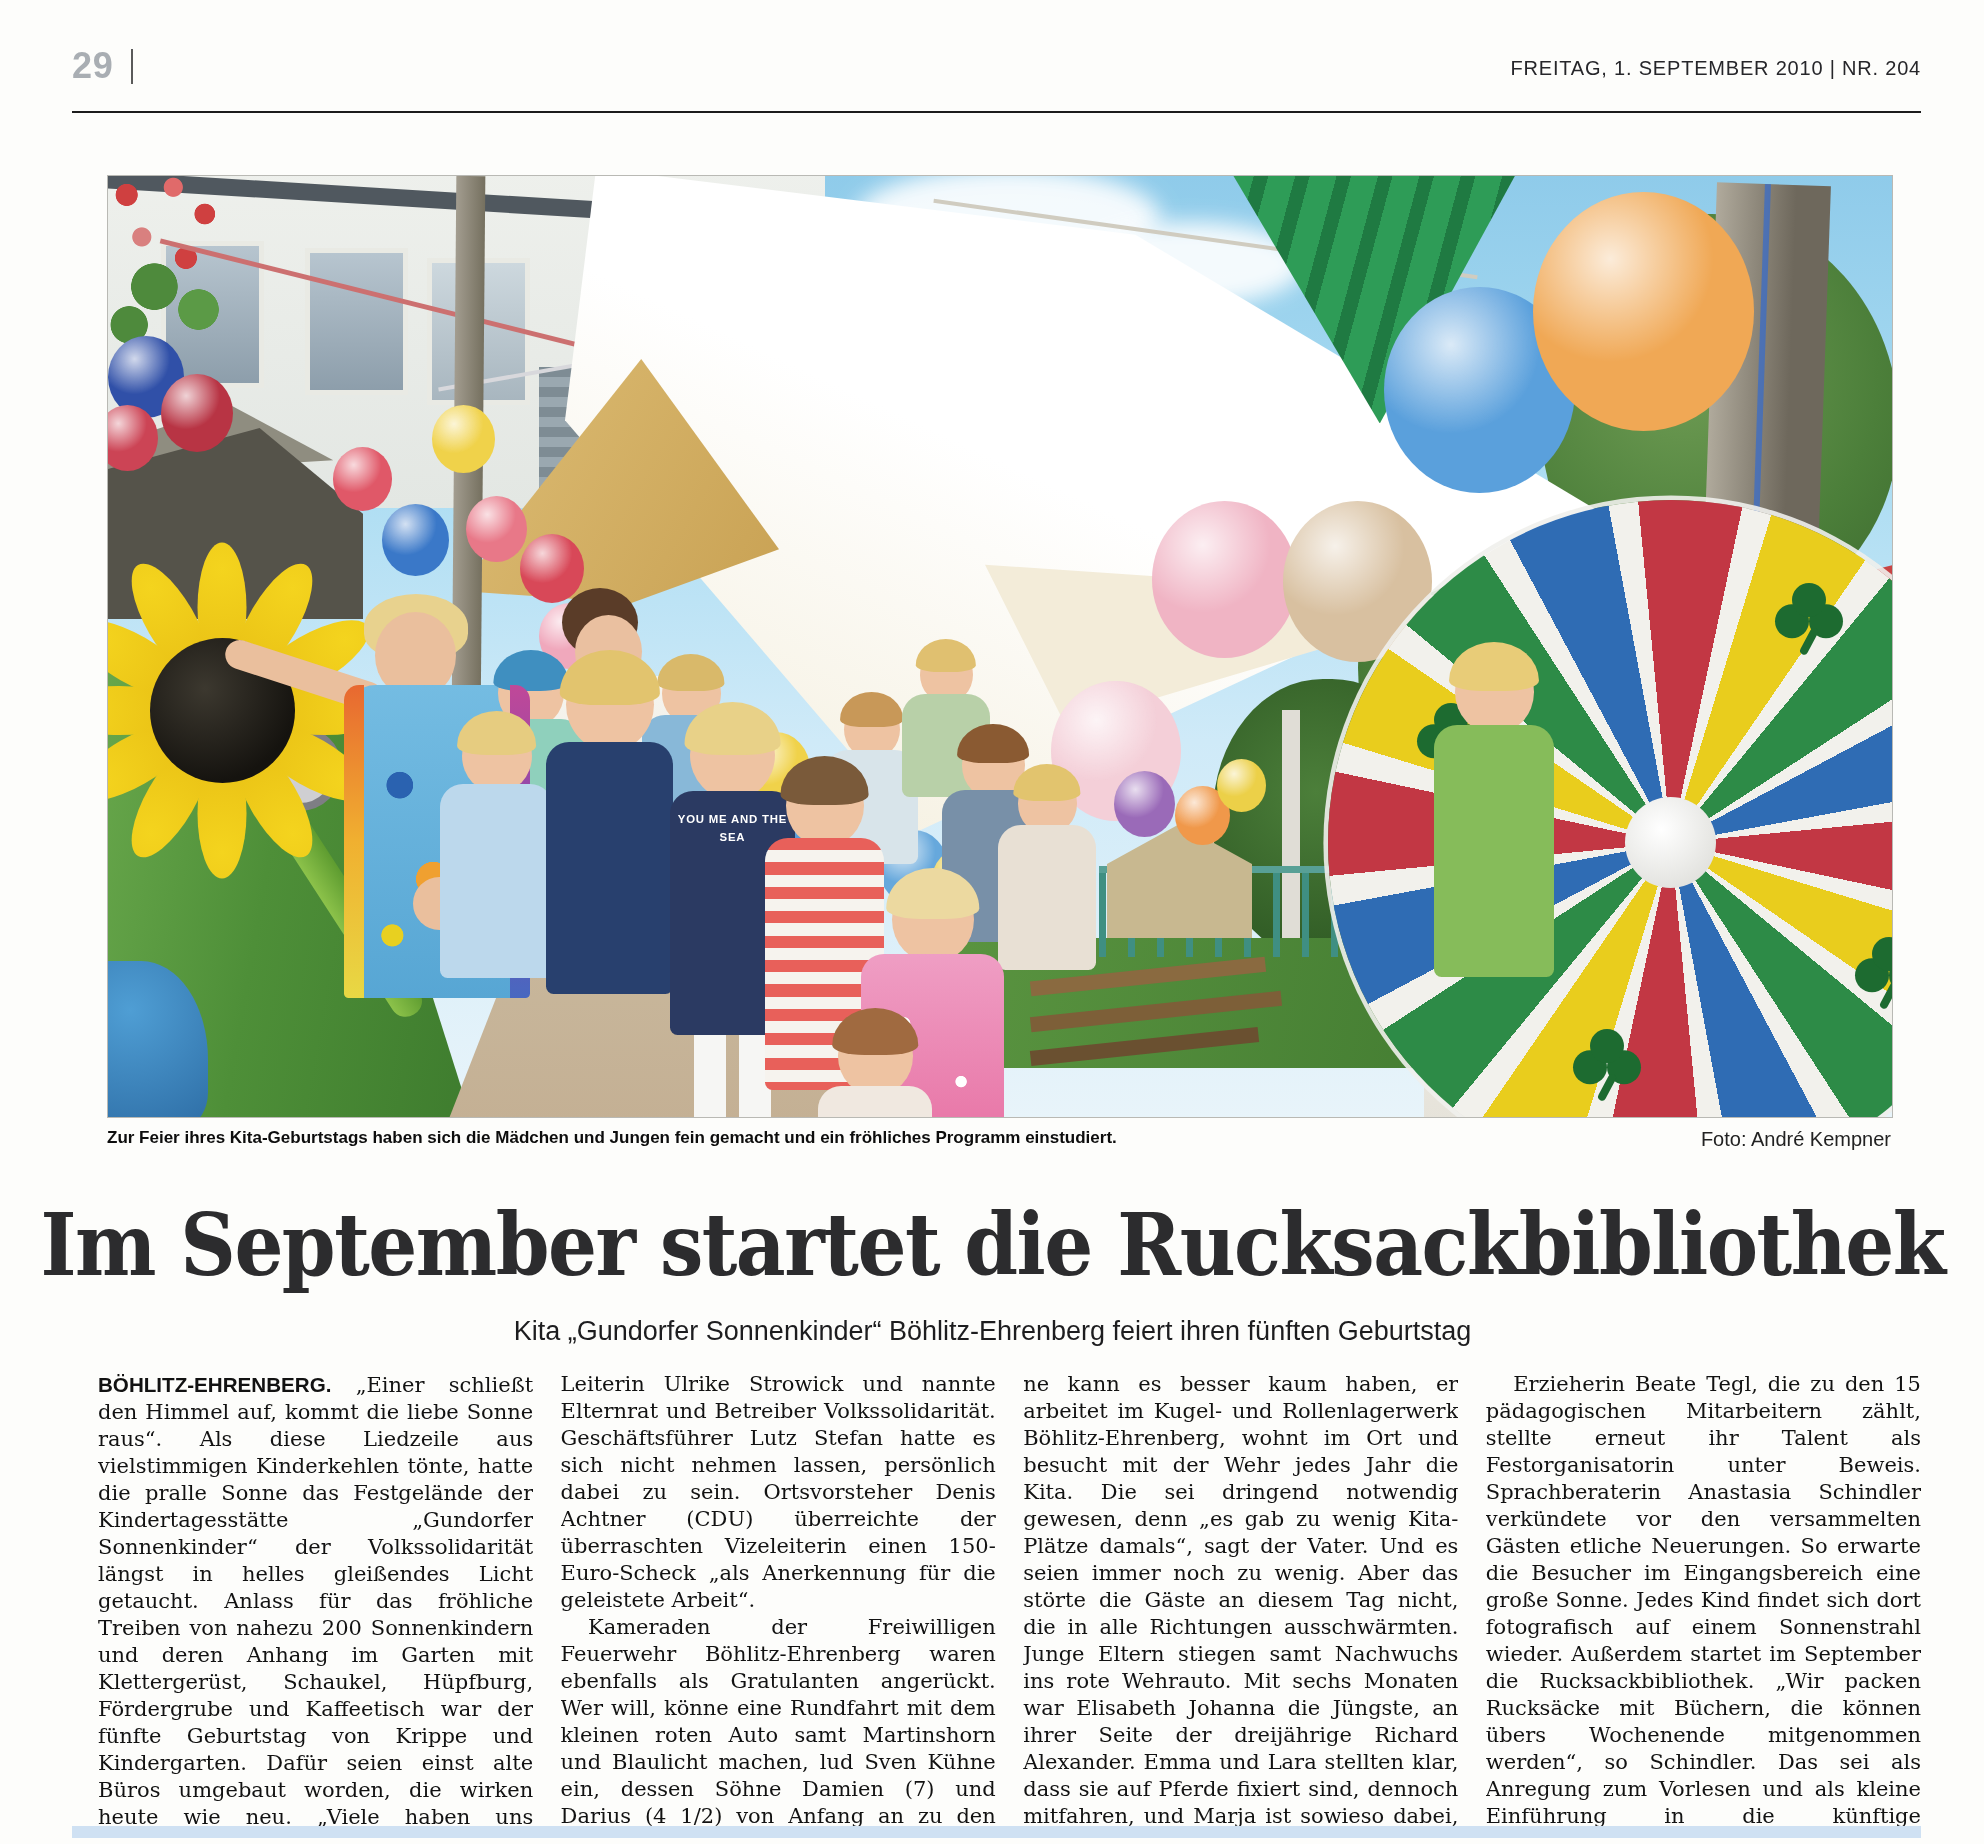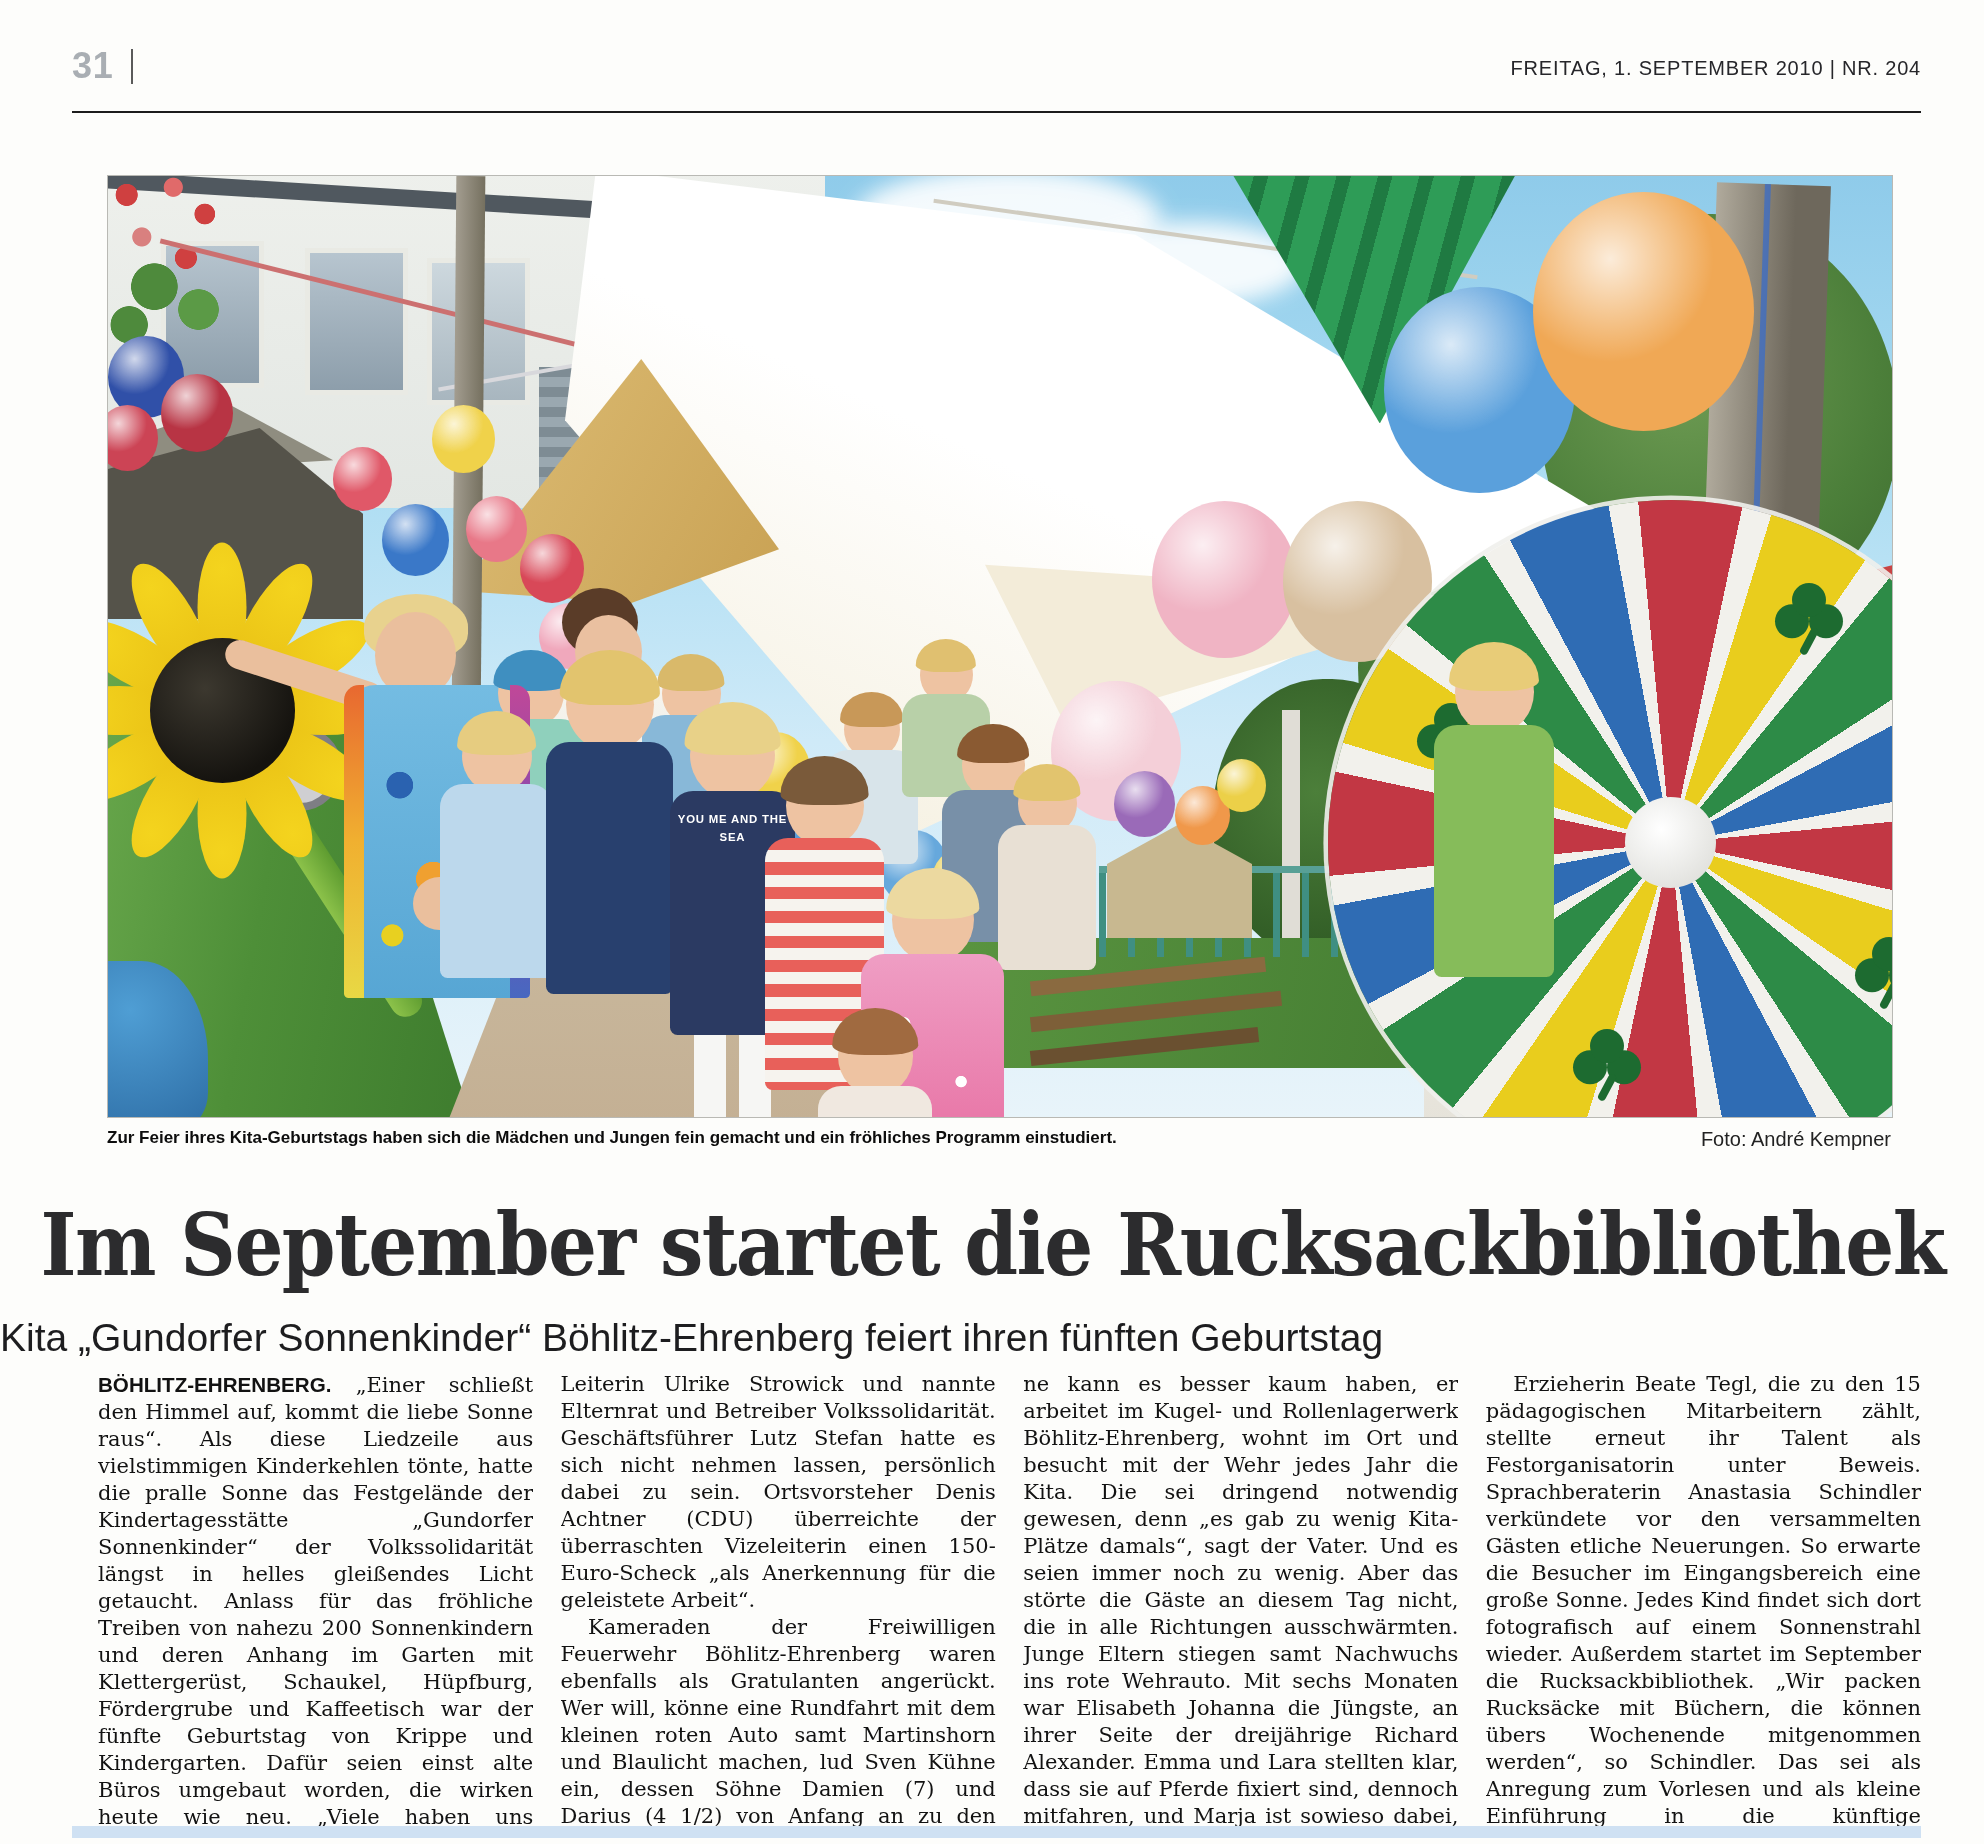--- a/index.html
+++ b/index.html
@@ -136,39 +136,39 @@
   .kid .legs{position:relative;margin:0 auto;width:62%;height:99px;background:linear-gradient(90deg,#f6f6f4 0 42%,rgba(0,0,0,0) 42% 58%,#f6f6f4 58%);z-index:1;}
   .shirt-text{display:block;padding:20px 7.6px 0;font:700 11.4px/1.55 "Liberation Sans",sans-serif;color:#fff;text-align:center;letter-spacing:0.8px;}
 
   
   .caption-row{position:absolute;left:107px;top:1128px;width:1784px;display:flex;justify-content:space-between;align-items:flex-start;}
   .photo-caption{font-size:17px;font-weight:700;color:#0d0d0d;}
   .photo-credit{font-size:20px;color:#222;white-space:nowrap;}
 
   
   .headline{position:absolute;left:0;width:100%;top:1194px;text-align:center;font-family:"DejaVu Serif",serif;font-weight:700;font-size:77px;letter-spacing:-1.5px;color:#2c2c2e;transform:scaleY(1.12);transform-origin:top center;}
-  .subheadline{position:absolute;left:0;width:100%;top:1316px;font-size:39px;color:#1d1d1f;}
+  .subheadline{position:absolute;left:0;width:100%;top:1316px;text-align:center;font-size:27px;color:#1d1d1f;}
 
   
   .columns{position:absolute;left:98px;top:1371px;width:1823px;height:460px;display:flex;gap:27.4px;font-family:"DejaVu Serif",serif;font-size:21px;line-height:27px;text-align:justify;color:#121212;}
   .col{flex:1;overflow:hidden;}
   .col p{margin:0;}
   .dateline{font-family:"Liberation Sans",sans-serif;font-weight:700;font-size:20.6px;}
   .indent{text-indent:27.4px;}
   .justify-last{text-align-last:justify;}
 
   .bottom-strip{position:absolute;left:72px;right:64px;top:1826px;height:12.2px;background:#cfe1f3;}
 </style>
 </head>
 <body>
 
 <div class="page">
 
   <div class="masthead">
-    <span class="page-num">31</span>
+    <span class="page-num">29</span>
     <span class="page-num-bar"></span>
     <span class="issue-info">FREITAG, 1. SEPTEMBER 2010  |  NR. 204</span>
   </div>
   <div class="head-rule"></div>
 
   <div class="photo">
     <i class="cloud cloudA"></i>
     <i class="cloud cloudB"></i>
 
     <div class="building"></div>

